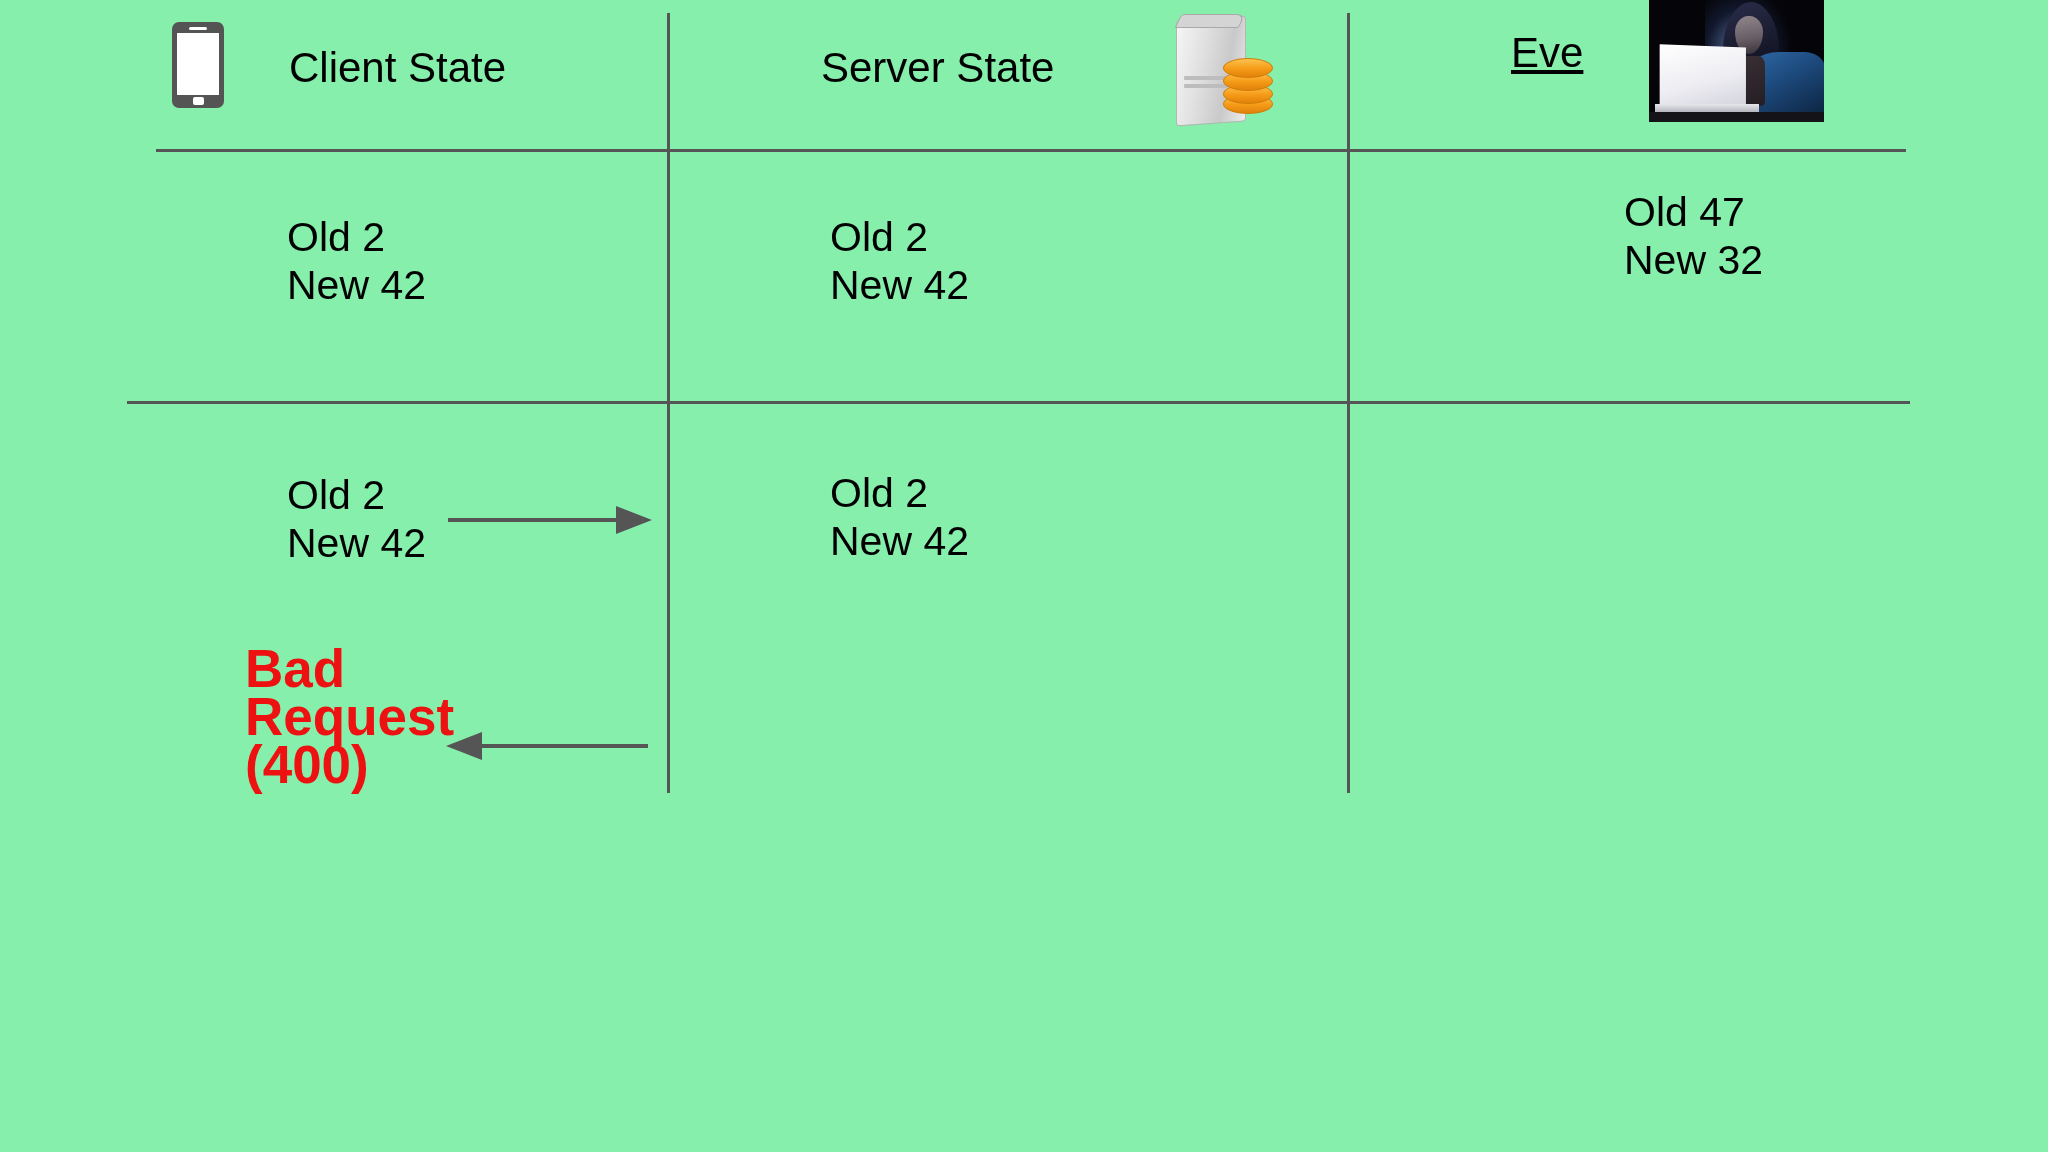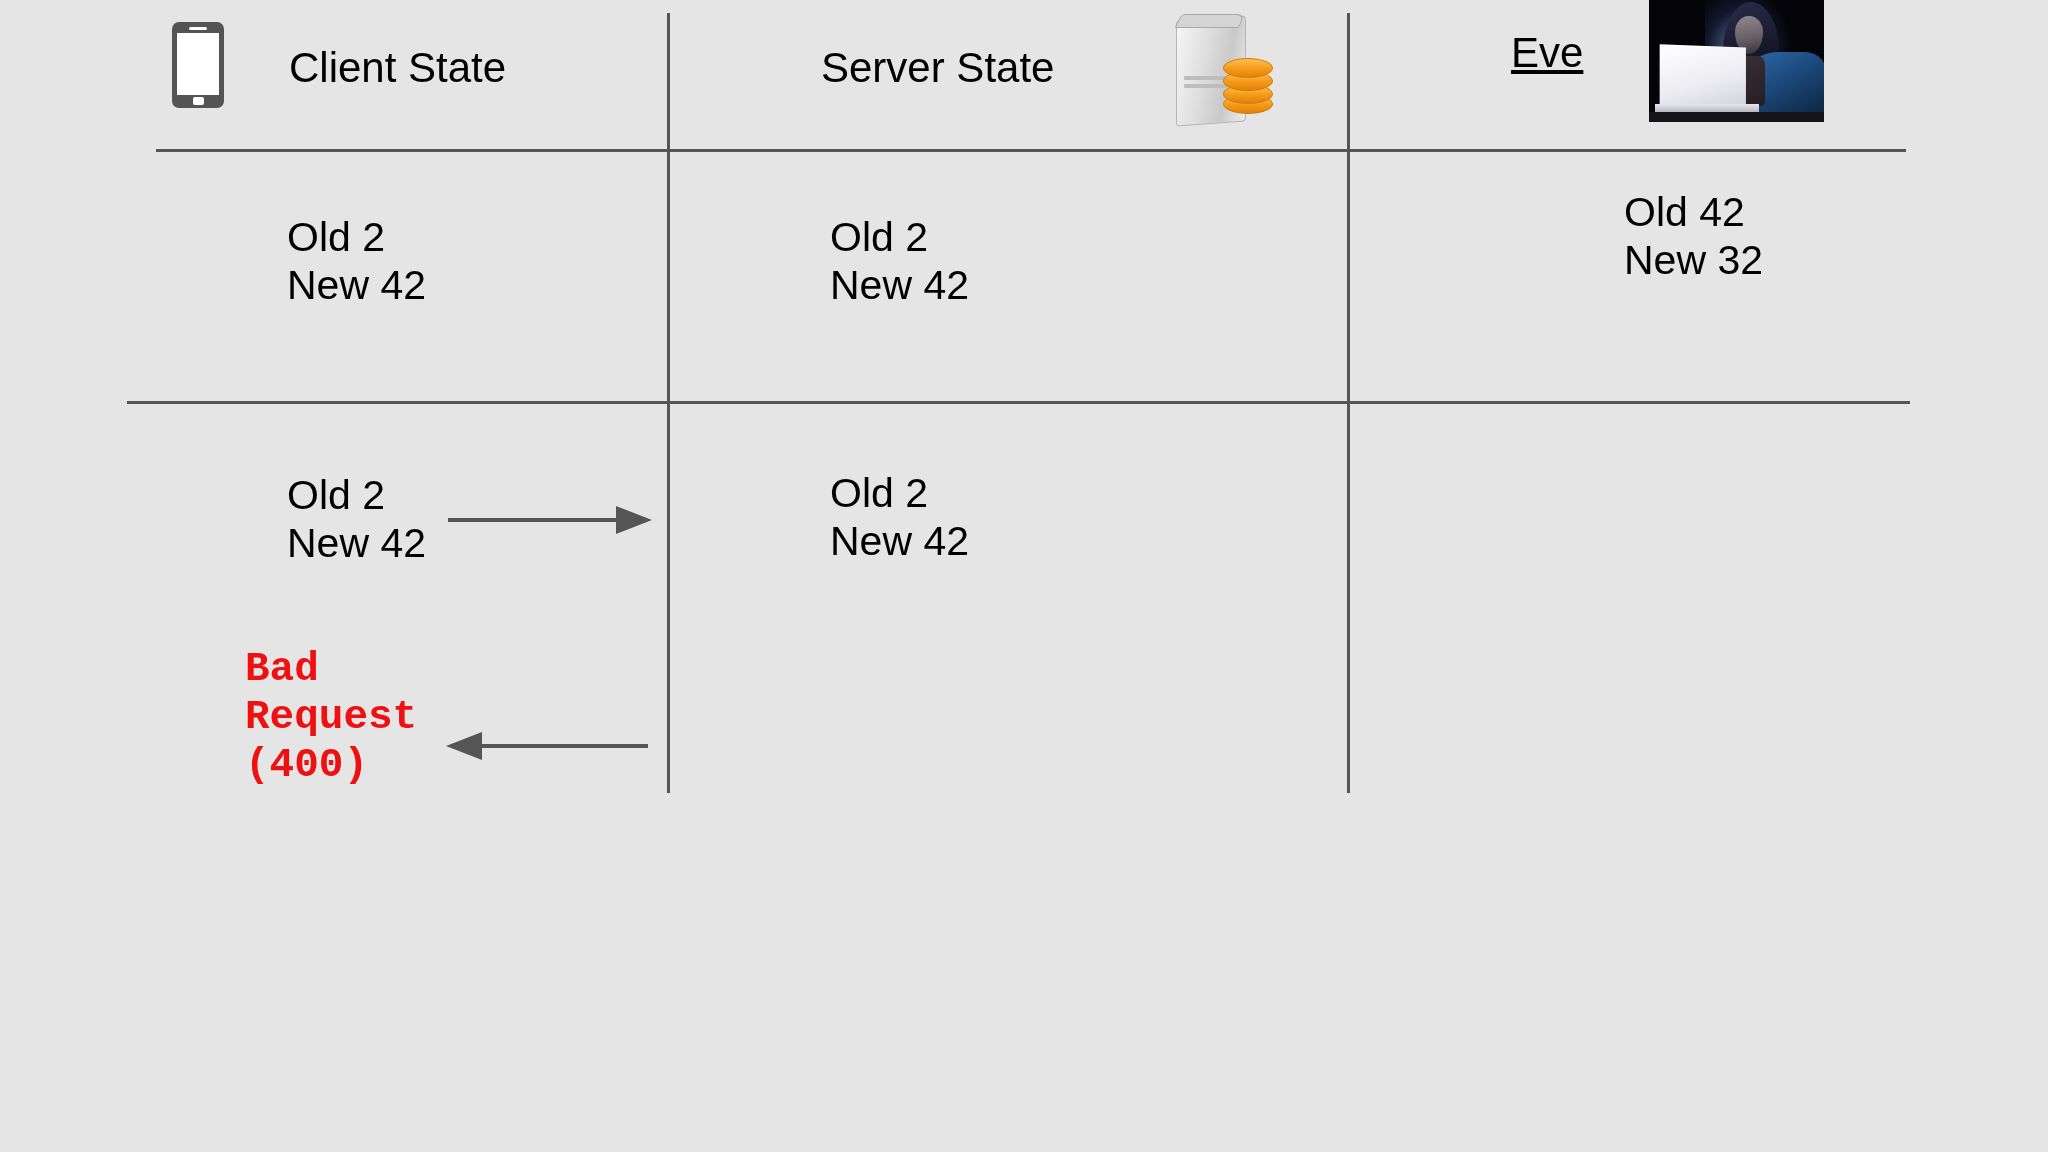--- a/index.html
+++ b/index.html
@@ -12,21 +12,21 @@
     height: 1152px;
     font-family: "Liberation Sans", sans-serif;
     color: #000000;
     overflow: hidden;
   }
 
   #stage {
     position: relative;
     width: 2048px;
     height: 1152px;
-    background: #e5e5e5;
+    background: #86efac;
   }
 
   
   .hline {
     position: absolute;
     height: 0;
     border-top: 3px solid #555555;
   }
   .vline {
     position: absolute;
@@ -63,25 +63,24 @@
   #state-eve-r1    { left: 1624px; top: 188px; }
   #state-client-r2 { left: 287px;  top: 471px; }
   #state-server-r2 { left: 830px;  top: 469px; }
 
   
   #error-client-r2 {
     position: absolute;
     left: 245px;
     top: 645px;
     width: 200px;
-    font-size: 41px;
+    font-size: 53px;
     line-height: 48px;
     font-weight: bold;
     color: #ee1111;
-    font-family: Liberation Mono, monospace;
   }
 
   
   .arrow-svg {
     position: absolute;
     overflow: visible;
   }
   #arrow-request  { left: 448px; top: 498px; }
   #arrow-response { left: 440px; top: 724px; }
 
@@ -322,21 +321,21 @@
     <div>Old 2</div>
     <div>New 42</div>
   </div>
 
   <div class="state-block" id="state-server-r1">
     <div>Old 2</div>
     <div>New 42</div>
   </div>
 
   <div class="state-block" id="state-eve-r1">
-    <div>Old 42</div>
+    <div>Old 47</div>
     <div>New 32</div>
   </div>
 
   <div class="state-block" id="state-client-r2">
     <div>Old 2</div>
     <div>New 42</div>
   </div>
 
   <div class="state-block" id="state-server-r2">
     <div>Old 2</div>

